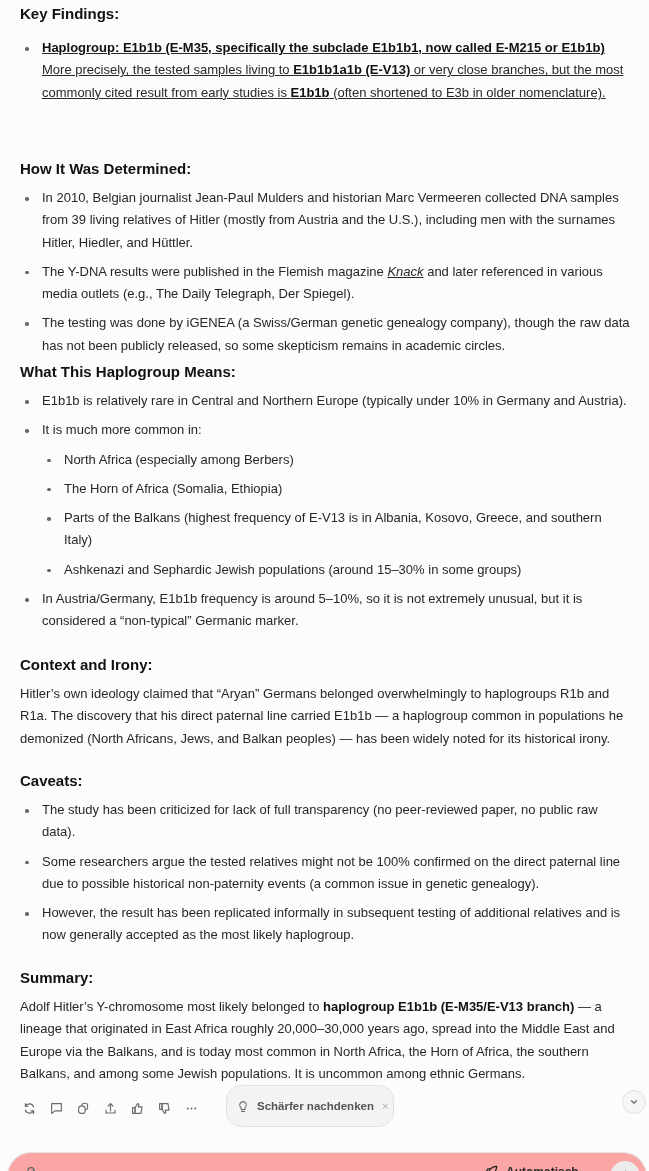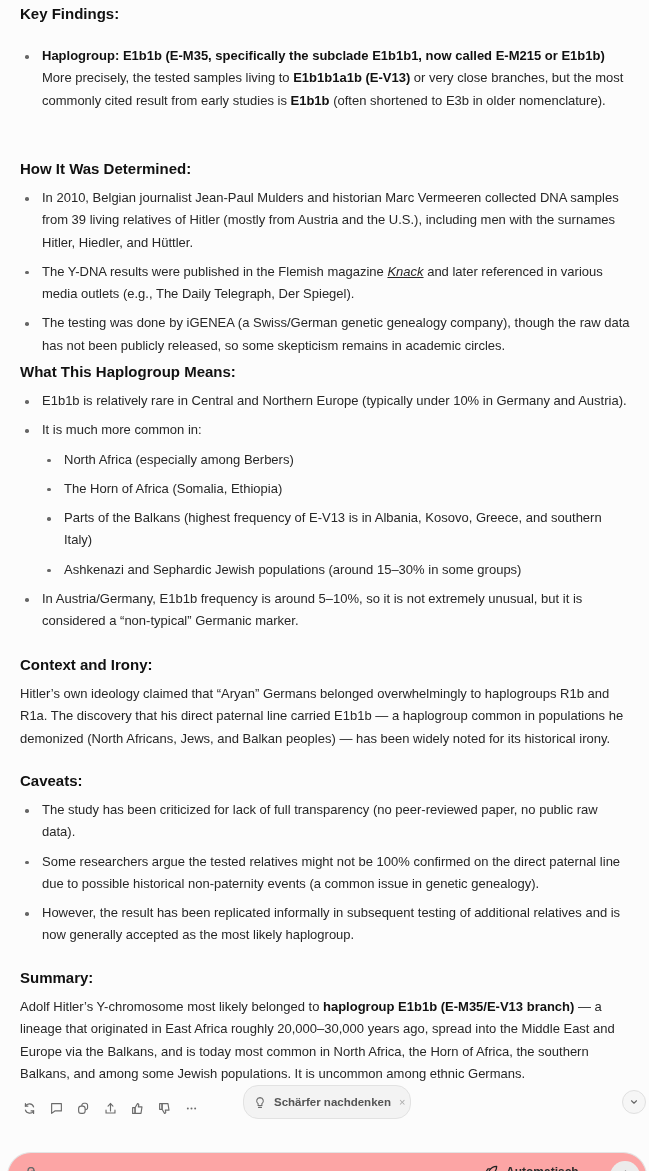--- a/index.html
+++ b/index.html
@@ -78,23 +78,23 @@
   }
   .timing {
     font-size: 11px;
     color: #6b6b6b;
     margin-left: 4px;
     padding-left: 44px;
   }
   .think-chip {
     position: absolute;
     top: 1085px;
-    left: 243px;
+    left: 226px;
     width: 168px;
-    height: 34px;
+    height: 42px;
     border: 1px solid #e2e2e2;
     border-radius: 15px;
     background: #f3f3f3;
     display: flex;
     align-items: center;
     font-size: 11.5px;
     font-weight: bold;
     color: #555;
     box-sizing: border-box;
     padding-left: 10px;
@@ -174,21 +174,21 @@
     justify-content: center;
   }
 </style>
 </head>
 <body>
 
 <div class="content">
 
   <div class="sec-key sec-block">
     <h3>Key Findings:</h3>
-    <ul style="margin-top:18px;">
+    <ul style="margin-top:10px;text-decoration:underline;">
       <li>
         <b>Haplogroup: E1b1b (E-M35, specifically the subclade E1b1b1, now called E-M215 or E1b1b)</b><br>
         <span>More precisely, the tested samples living to </span><b>E1b1b1a1b (E-V13)</b><span> or very close branches, but the most commonly cited result from early studies is </span><b>E1b1b</b><span> (often shortened to E3b in older nomenclature).</span>
       </li>
     </ul>
   </div>
 
   <div class="sec-how sec-block">
     <h3>How It Was Determined:</h3>
     <ul>

